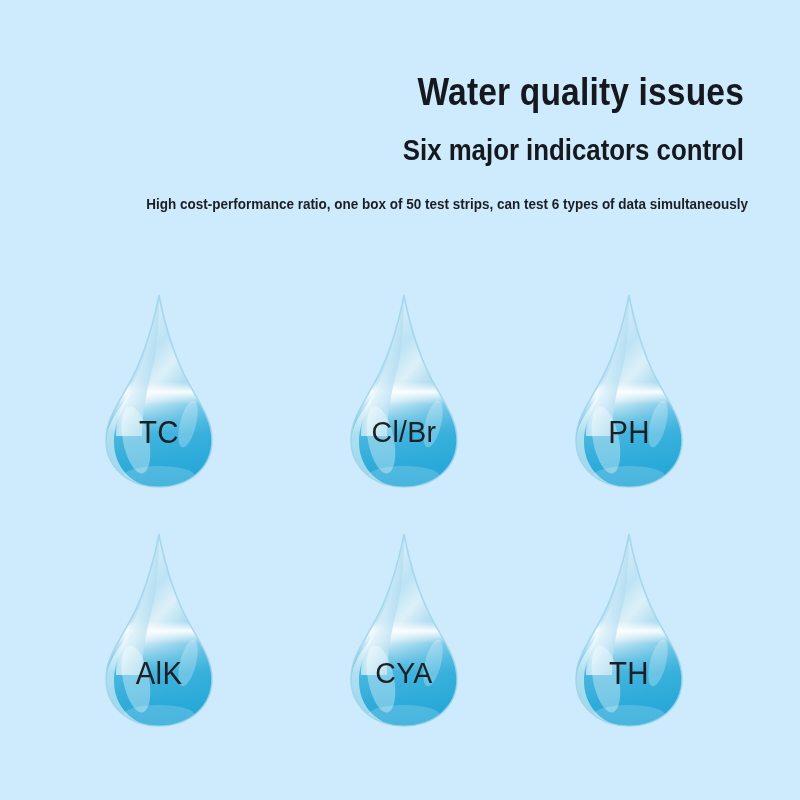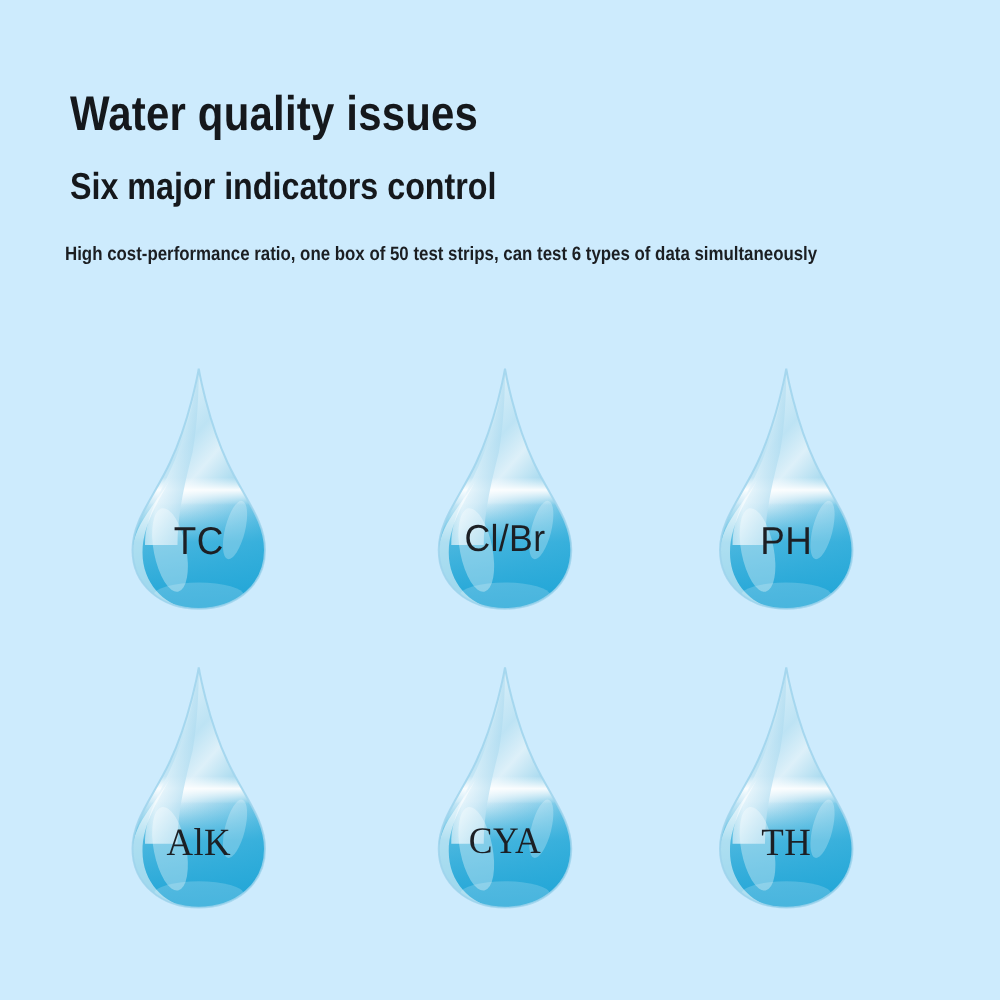--- a/index.html
+++ b/index.html
@@ -21,21 +21,21 @@
     height: 800px;
     background: #cdebfd;
   }
 
   
   .header {
     position: absolute;
     left: 0;
     top: 0;
     width: 800px;
-    text-align: left;
+    text-align: right;
   }
 
   .title {
     margin: 0;
     padding-top: 72px;
     font-size: 39px;
     font-weight: 700;
     line-height: 1.05;
     letter-spacing: 0.2px;
     color: #15181c;
@@ -80,21 +80,21 @@
   .drop-cell {
     position: absolute;
     width: 126px;
     height: 200px;
   }
 
   .drop-cell.c0 { left: 96px; }
   .drop-cell.c1 { left: 341px; }
   .drop-cell.c2 { left: 566px; }
   .drop-cell.r0 { top: 14px; }
-  .drop-cell.r1 { top: 253px; font-family: Liberation Serif, serif; }
+  .drop-cell.r1 { top: 253px; }
 
   .drop-svg {
     position: absolute;
     left: 0;
     top: 0;
     width: 126px;
     height: 200px;
     display: block;
   }
 

